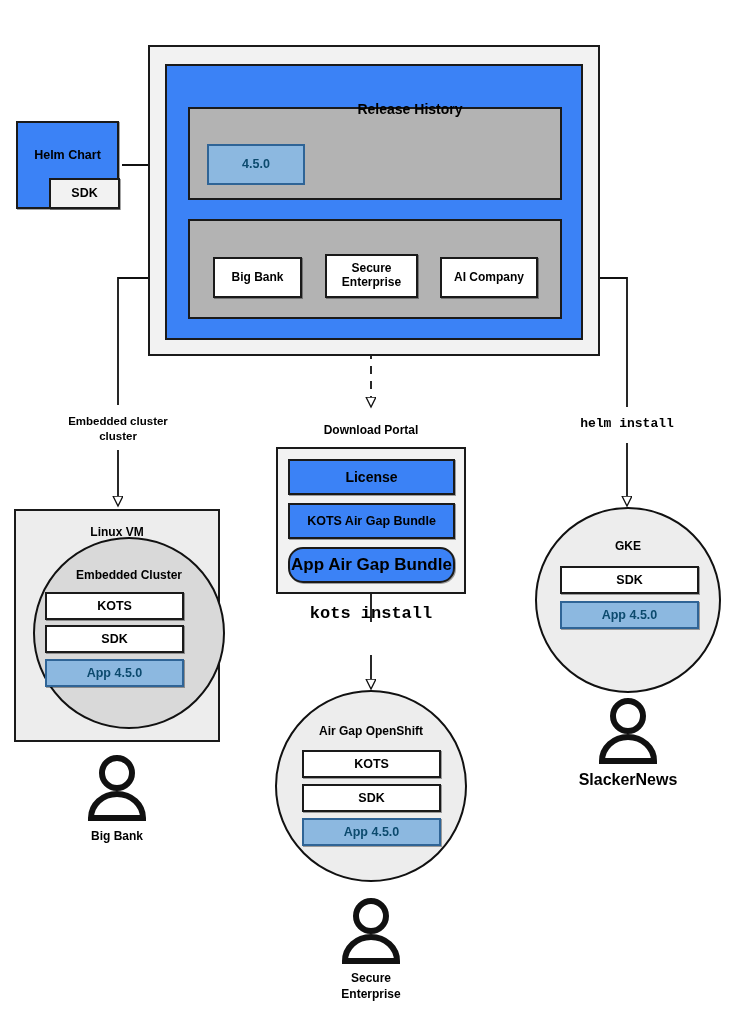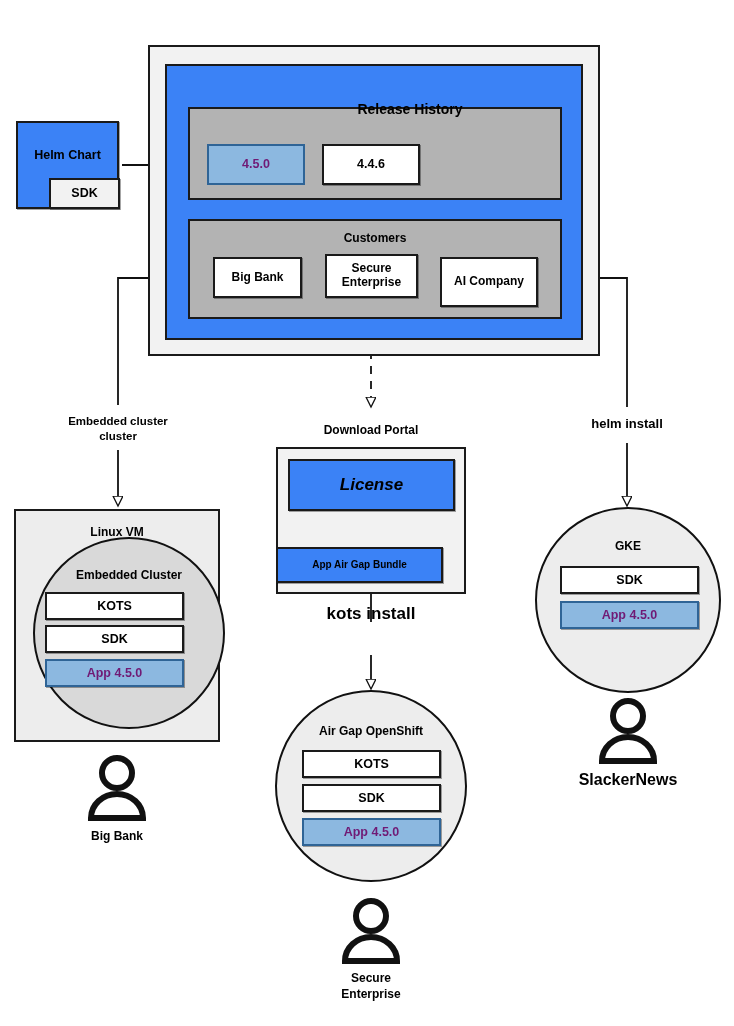--- a/index.html
+++ b/index.html
@@ -12,28 +12,28 @@
   
   .bx{position:absolute;box-sizing:border-box;border:2px solid #1a1a1a;
       display:flex;align-items:center;justify-content:center;text-align:center;
       font-weight:bold;line-height:1.15;}
   .bx.sh{box-shadow:1px 1px 0 rgba(0,0,0,.35);}
   .f-white{background:#ffffff;}
   .f-light{background:#f2f2f2;}
   .f-grey{background:#3b82f6;}
   .f-mid{background:#b3b3b3;}
   .f-vm{background:#ededed;}
-  .f-blue{background:#8cb8e0;border-color:#2f6496;color:#701a75;}
+  .f-blue{background:#8cb8e0;border-color:#2f6496;color:#0c4a6e;}
 
   .circ{position:absolute;box-sizing:border-box;border:2px solid #111;border-radius:50%;}
   .c-grey{background:#d9d9d9;}
   .c-light{background:#ededed;}
 
   .ttl{position:absolute;width:100%;text-align:center;font-weight:bold;}
-  .mono{font-family:Liberation Sans, sans-serif;font-weight:bold;}
+  .mono{font-family:Liberation Mono, monospace;font-weight:bold;}
   .cap{position:absolute;text-align:center;font-weight:bold;}
 </style>
 </head>
 <body>
 
 <div id="stage">
 
   <svg class="layer" viewBox="0 0 734 1026">
     <defs>
       <marker id="ah" markerWidth="12" markerHeight="12" refX="9" refY="5" orient="auto" markerUnits="userSpaceOnUse">
@@ -57,54 +57,53 @@
 
 
   <div class="bx f-light" style="left:148px;top:45px;width:452px;height:311px;display:block;"></div>
 
   <div class="bx f-grey" style="left:165px;top:64px;width:418px;height:276px;display:block;"></div>
 
   <div class="bx f-mid" style="left:188px;top:107px;width:374px;height:93px;display:block;"></div>
   <div class="ttl" style="left:188px;top:101px;width:444px;font-size:14px;">Release History</div>
 
   <div class="bx f-blue" style="left:207px;top:144px;width:98px;height:41px;font-size:12.5px;">4.5.0</div>
-  <div class="bx f-white sh" style="left:322px;top:144px;width:98px;height:41px;font-size:12.5px;">4.4.6</div>
 
   <div class="bx f-mid" style="left:188px;top:219px;width:374px;height:100px;display:block;"></div>
-  <div class="ttl" style="left:188px;top:231px;width:374px;font-size:12px;">Customers</div>
 
   <div class="bx f-white sh" style="left:213px;top:257px;width:89px;height:41px;font-size:12px;">Big Bank</div>
 
   <div class="bx f-white sh" style="left:325px;top:254px;width:93px;height:44px;font-size:12px;flex-direction:column;">
     <span>Secure</span>
     <span>Enterprise</span>
   </div>
 
-  <div class="bx f-white sh" style="left:440px;top:257px;width:98px;height:50px;font-size:12px;">AI Company</div>
+  <div class="bx f-white sh" style="left:440px;top:257px;width:98px;height:41px;font-size:12px;">AI Company</div>
 
   <div class="bx f-grey sh" style="left:16px;top:121px;width:103px;height:88px;font-size:12.5px;
               align-items:center;justify-content:center;">
     <span style="position:relative;top:-10px;">Helm Chart</span>
   </div>
   <div class="bx f-light sh" style="left:49px;top:178px;width:71px;height:31px;font-size:12.5px;">SDK</div>
 
   <div class="cap" style="left:38px;top:414px;width:160px;font-size:11.5px;line-height:1.3;">
     <span>Embedded cluster</span><br>
     <span>cluster</span>
   </div>
 
   <div class="cap mono" style="left:291px;top:604px;width:160px;font-size:17px;">kots install</div>
 
   <div class="cap mono" style="left:547px;top:416px;width:160px;font-size:13px;">helm install</div>
 
   <div class="cap" style="left:271px;top:423px;width:200px;font-size:12px;">Download Portal</div>
   <div class="bx f-light" style="left:276px;top:447px;width:190px;height:147px;display:block;"></div>
 
-  <div class="bx f-grey sh" style="left:288px;top:459px;width:167px;height:52px;font-size:17px;font-style:italic;">License</div>
-  <div class="bx f-grey sh" style="left:276px;top:547px;width:167px;height:36px;font-size:10px;">App Air Gap Bundle</div>
+  <div class="bx f-grey sh" style="left:288px;top:459px;width:167px;height:36px;font-size:14px;">License</div>
+  <div class="bx f-grey sh" style="left:288px;top:503px;width:167px;height:36px;font-size:12.5px;">KOTS Air Gap Bundle</div>
+  <div class="bx f-grey sh" style="left:288px;top:547px;width:167px;height:36px;font-size:17px;border-radius:15px;">App Air Gap Bundle</div>
 
   <div class="bx f-vm" style="left:14px;top:509px;width:206px;height:233px;display:block;"></div>
   <div class="ttl" style="left:14px;top:525px;width:206px;font-size:12px;">Linux VM</div>
   <div class="circ c-grey" style="left:33px;top:537px;width:192px;height:192px;"></div>
   <div class="ttl" style="left:33px;top:568px;width:192px;font-size:12px;">Embedded Cluster</div>
   <div class="bx f-white sh" style="left:45px;top:592px;width:139px;height:28px;font-size:12.5px;">KOTS</div>
   <div class="bx f-white sh" style="left:45px;top:625px;width:139px;height:28px;font-size:12.5px;">SDK</div>
   <div class="bx f-blue sh" style="left:45px;top:659px;width:139px;height:28px;font-size:12.5px;">App 4.5.0</div>
 
   <svg class="layer" viewBox="0 0 734 1026">

